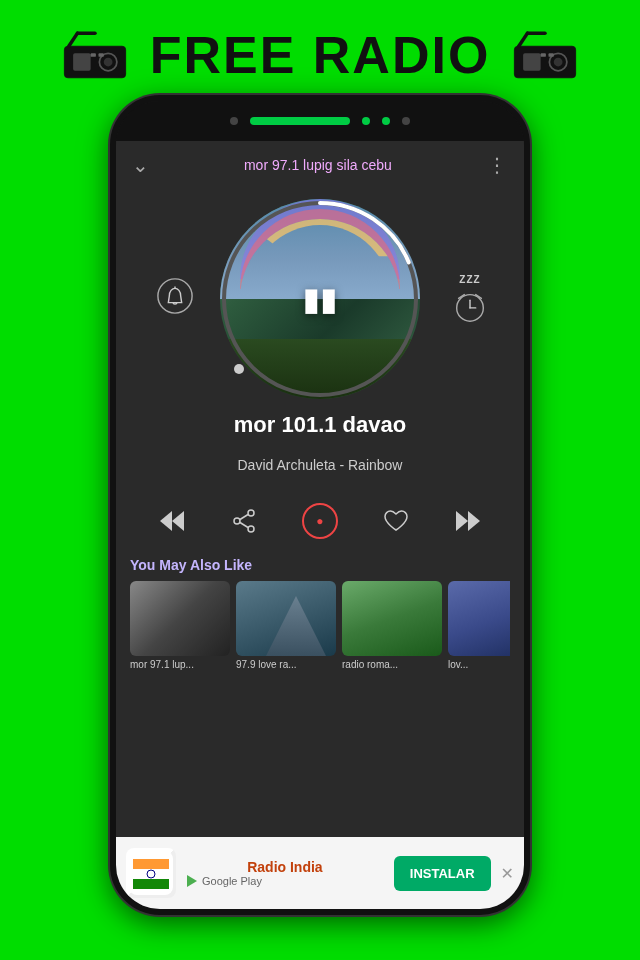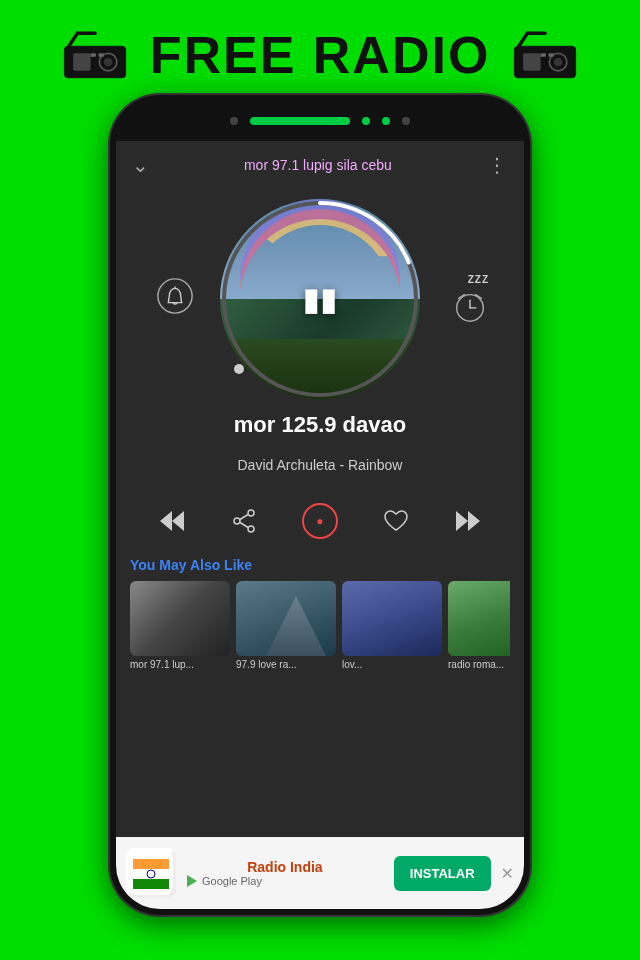--- a/index.html
+++ b/index.html
@@ -215,21 +215,21 @@
       position: absolute;
       left: 20px;
       color: #ccc;
       font-size: 28px;
     }
     .alarm-wrapper {
       position: absolute;
       right: 15px;
       display: flex;
       flex-direction: column;
-      align-items: flex-end;
+      align-items: center;
       gap: 2px;
     }
 
     
     .track-title {
       color: #fff;
       font-size: 22px;
       font-weight: 700;
       text-align: center;
       margin-top: 8px;
@@ -268,21 +268,21 @@
     }
     .ctrl-btn.heart { color: #ccc; }
     .ctrl-btn.share { color: #ccc; }
 
     
     .you-may {
       padding: 8px 14px 4px;
       flex-shrink: 0;
     }
     .you-may-title {
-      color: #3b82f6;
+      color: #c4b5fd;
       font-size: 14px;
       font-weight: 600;
       margin-bottom: 8px;
     }
     .thumbnails-row {
       display: flex;
       gap: 6px;
       overflow: hidden;
     }
     .thumb-item {
@@ -453,21 +453,21 @@
           <svg width="38" height="38" viewBox="0 0 40 40" fill="none">
             <circle cx="20" cy="22" r="14" stroke="#aaa" stroke-width="1.5" fill="none"></circle>
             <line x1="20" y1="22" x2="20" y2="14" stroke="#ccc" stroke-width="1.5" stroke-linecap="round"></line>
             <line x1="20" y1="22" x2="26" y2="22" stroke="#ccc" stroke-width="1.5" stroke-linecap="round"></line>
             <line x1="8" y1="12" x2="14" y2="8" stroke="#aaa" stroke-width="1.5" stroke-linecap="round"></line>
             <line x1="32" y1="12" x2="26" y2="8" stroke="#aaa" stroke-width="1.5" stroke-linecap="round"></line>
           </svg>
         </div>
       </div>
 
-      <div class="track-title">mor 125.9 davao</div>
+      <div class="track-title">mor 101.1 davao</div>
       <div class="track-artist">David Archuleta - Rainbow</div>
     </div>
 
     <div class="controls">
       <div class="ctrl-btn">
         <svg width="28" height="24" viewBox="0 0 28 24" fill="none">
           <polygon points="14,2 2,12 14,22" fill="#ccc"></polygon>
           <polygon points="26,2 14,12 26,22" fill="#ccc"></polygon>
         </svg>
       </div>
@@ -508,29 +508,29 @@
         <div class="thumb-item">
           <div class="thumb-img">
             <div class="thumb-img-bg" style="background: linear-gradient(160deg, #5a7a8a 0%, #3a5a6a 50%, #1a3a4a 100%); width:100%; height:100%; position:relative;">
               <div style="position:absolute; bottom:0; left:30%; width:60%; height:80%; background:linear-gradient(180deg, #6a8090, #3a5060); clip-path: polygon(0% 100%, 50% 0%, 100% 100%)"></div>
             </div>
           </div>
           <span class="thumb-label">97.9 love ra...</span>
         </div>
         <div class="thumb-item">
           <div class="thumb-img">
+            <div class="thumb-img-bg" style="background: linear-gradient(160deg, #6aaa6a 0%, #3a7a3a 50%, #1a5a1a 100%); width:100%; height:100%;"></div>
+          </div>
+          <span class="thumb-label">radio roma...</span>
+        </div>
+        <div class="thumb-item">
+          <div class="thumb-img">
             <div class="thumb-img-bg" style="background: linear-gradient(160deg, #5a6aaa 0%, #3a4a8a 50%, #1a2a5a 100%); width:100%; height:100%;"></div>
           </div>
           <span class="thumb-label">lov...</span>
-        </div>
-        <div class="thumb-item">
-          <div class="thumb-img">
-            <div class="thumb-img-bg" style="background: linear-gradient(160deg, #6aaa6a 0%, #3a7a3a 50%, #1a5a1a 100%); width:100%; height:100%;"></div>
-          </div>
-          <span class="thumb-label">radio roma...</span>
         </div>
       </div>
     </div>
 
     <div class="ad-banner">
       <div class="ad-icon">
 
         <svg width="44" height="44" viewBox="0 0 44 44">
           <rect width="44" height="44" rx="8" fill="white"></rect>
           <rect x="4" y="8" width="36" height="10" fill="#FF9933"></rect>

